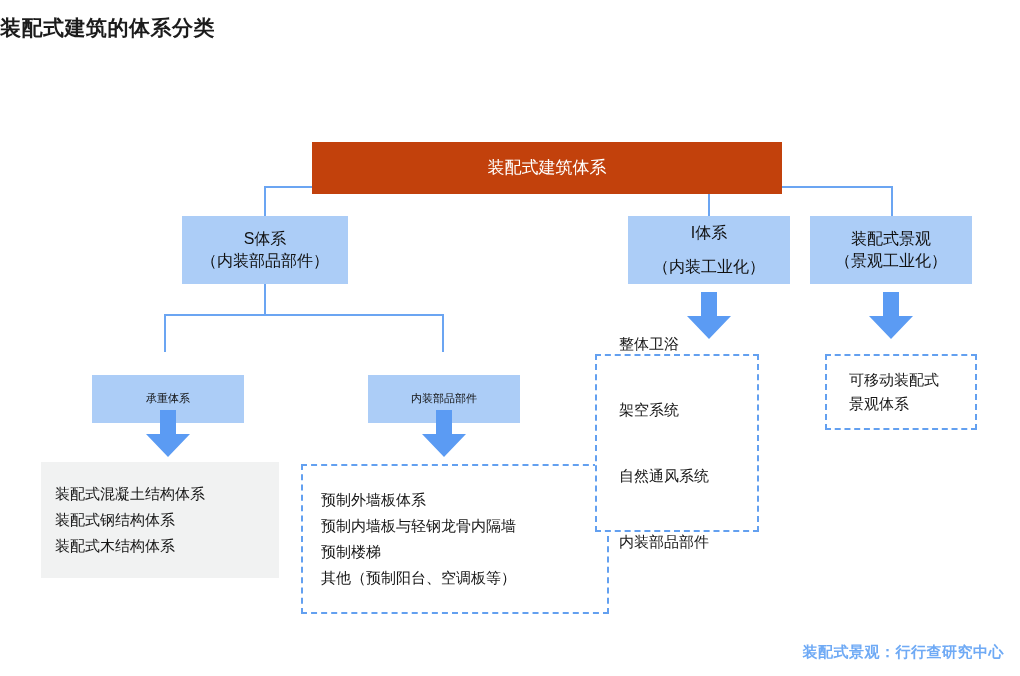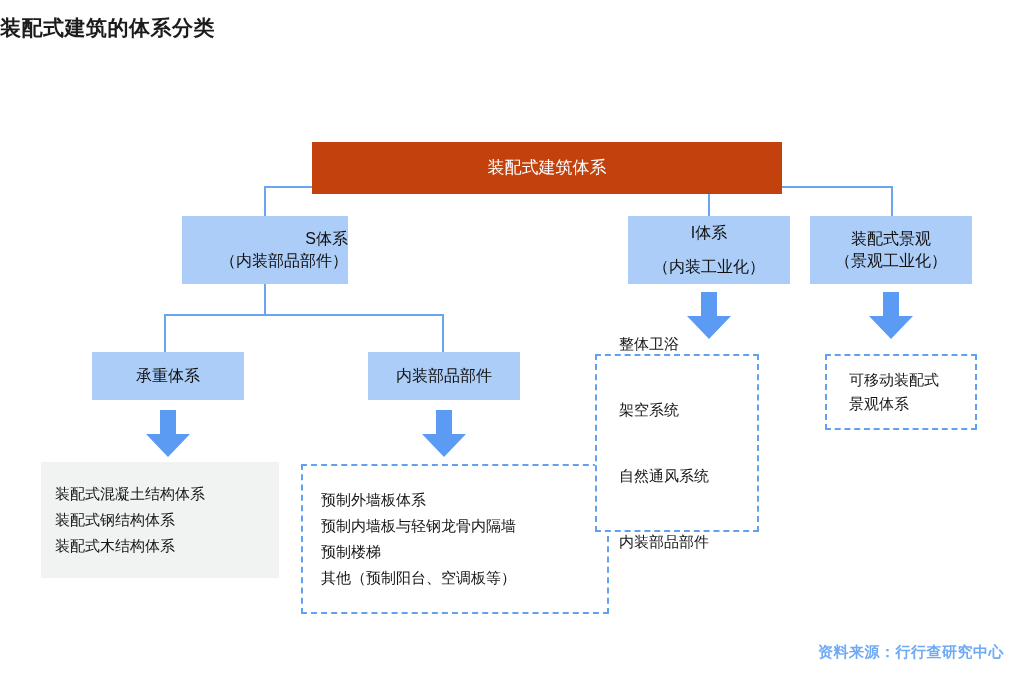--- a/index.html
+++ b/index.html
@@ -57,21 +57,22 @@
     margin-top: 46px;
   }
   .node-l2 {
     background: #ACCDF7;
     color: #101010;
     font-size: 16px;
   }
   .node-l3 {
     background: #ACCDF7;
     color: #101010;
-    font-size: 16px;
+    font-size: 11px;
+    margin-top: 23px;
   }
 
   
   .panel {
     position: absolute;
     box-sizing: border-box;
     display: flex;
     flex-direction: column;
     justify-content: center;
     font-size: 15px;
@@ -127,21 +128,21 @@
   <div class="conn conn-v" style="left:545px; top:148px; height:39px;"></div>
   <div class="conn conn-h" style="left:264px; top:186px; width:629px;"></div>
   <div class="conn conn-v" style="left:264px; top:186px; height:30px;"></div>
   <div class="conn conn-v" style="left:708px; top:186px; height:30px;"></div>
   <div class="conn conn-v" style="left:891px; top:186px; height:30px;"></div>
 
   <div class="node node-root" style="left:312px; top:96px; width:470px; height:52px;">
     <span class="line">装配式建筑体系</span>
   </div>
 
-  <div class="node node-l2" style="left:182px; top:216px; width:166px; height:68px;align-items:flex-end;">
+  <div class="node node-l2" style="left:182px; top:216px; width:166px; height:68px;">
     <span class="line">S体系</span>
     <span class="line">（内装部品部件）</span>
   </div>
 
   <div class="node node-l2" style="left:628px; top:216px; width:162px; height:68px;gap:12px;">
     <span class="line">I体系</span>
     <span class="line">（内装工业化）</span>
   </div>
 
   <div class="node node-l2" style="left:810px; top:216px; width:162px; height:68px;">
@@ -204,15 +205,15 @@
     <span class="line">架空系统</span>
     <span class="line">自然通风系统</span>
     <span class="line">内装部品部件</span>
   </div>
 
   <div class="panel panel-dashed panel-center-pad" style="left:825px; top:354px; width:152px; height:76px; line-height:1.6;">
     <span class="line">可移动装配式</span>
     <span class="line">景观体系</span>
   </div>
 
-  <div class="footer">资料来源：行行查研究中心</div>
+  <div class="footer">装配式景观：行行查研究中心</div>
 
 </div>
 
 </body></html>

